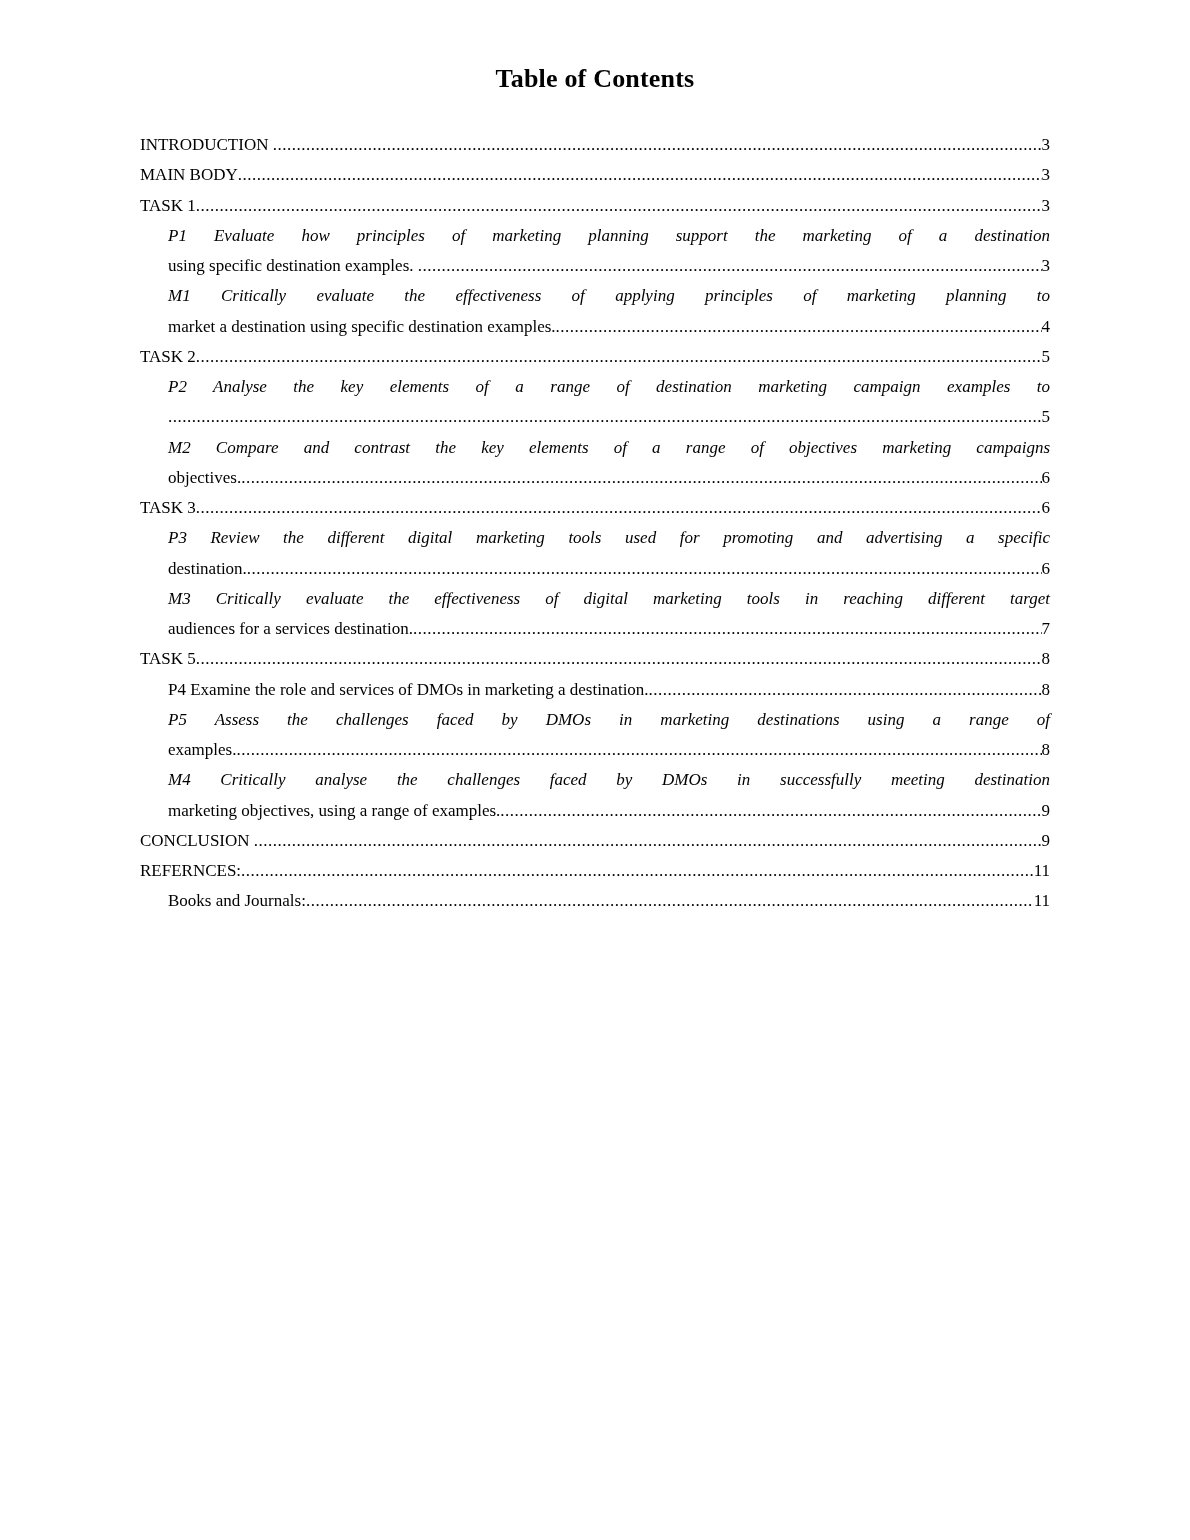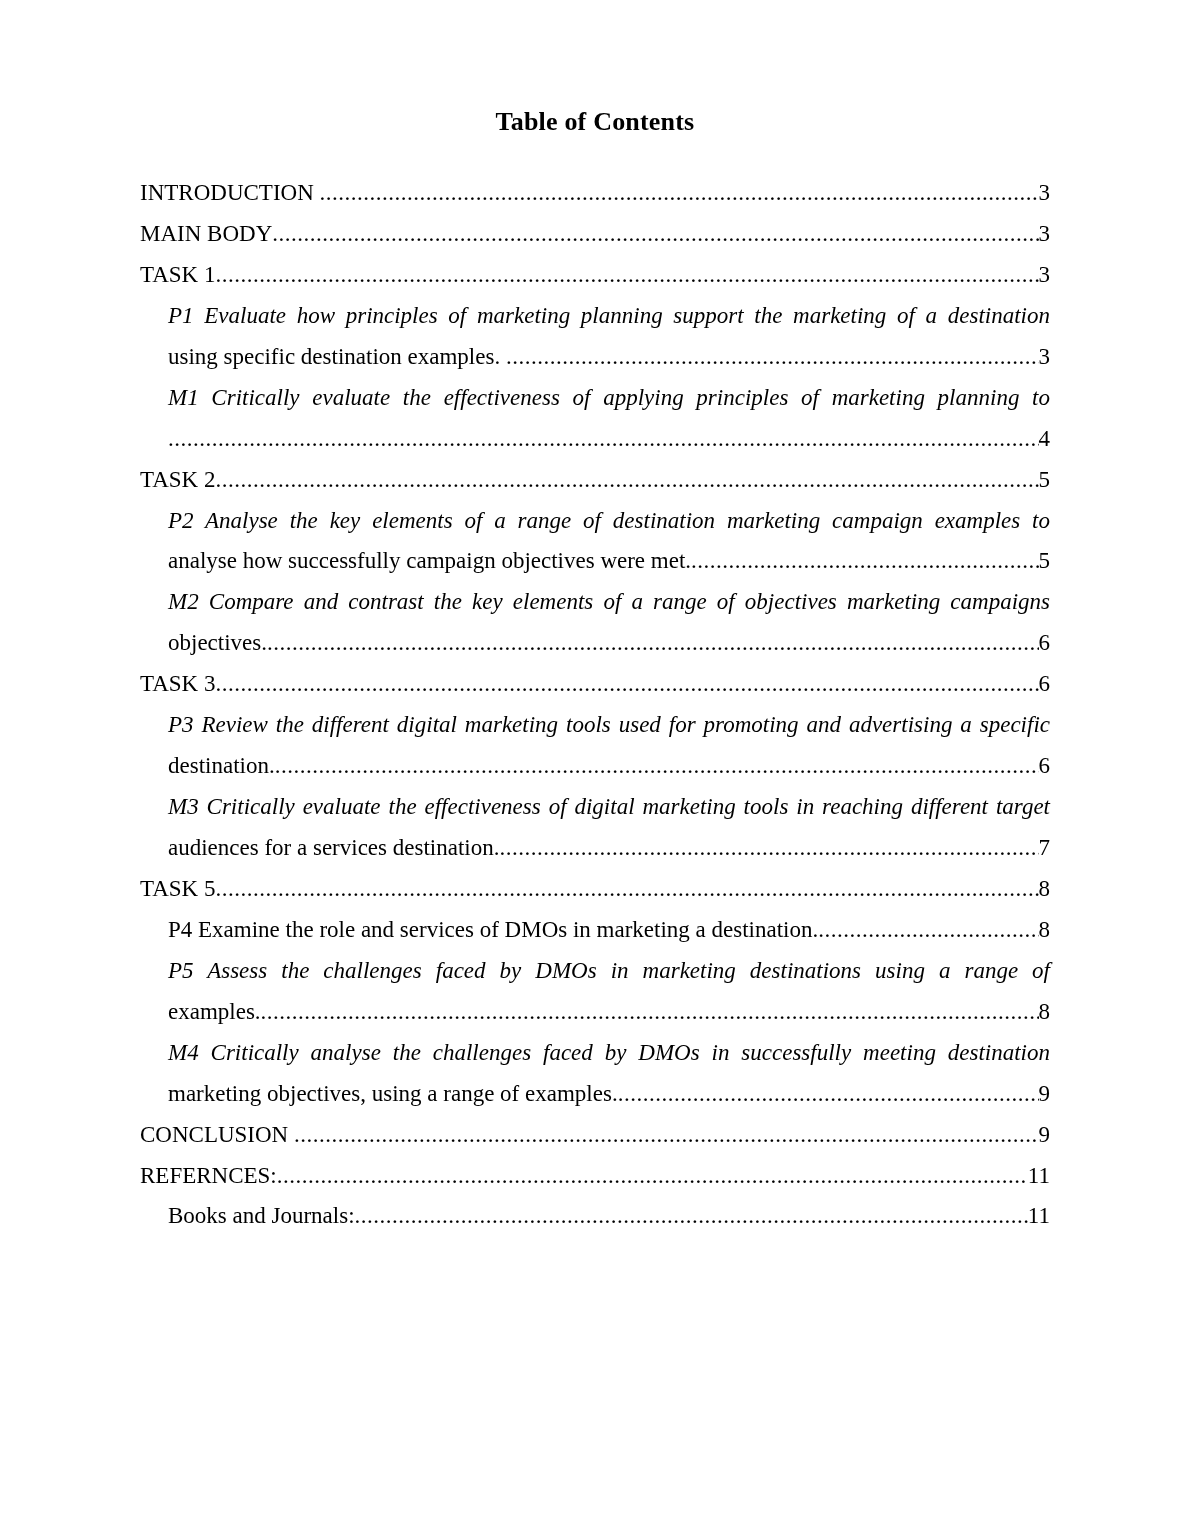--- a/index.html
+++ b/index.html
@@ -6,33 +6,33 @@
     margin: 0;
     padding: 0;
     background: #ffffff;
   }
   .page {
     width: 1190px;
     height: 1540px;
     background: #ffffff;
     position: relative;
     box-sizing: border-box;
-    padding: 107px 140px 0 140px;
+    padding: 64px 140px 0 140px;
     font-family: "Liberation Serif", serif;
     color: #000000;
   }
   .doc-title {
     text-align: center;
     font-size: 26px;
     font-weight: bold;
     margin: 0 0 36px 0;
     letter-spacing: 0.2px;
   }
   .toc {
-    font-size: 23px;
+    font-size: 17px;
     line-height: 1.78;
   }
   
   .toc-entry {
     margin: 0;
     text-align: justify;
     text-justify: inter-word;
     position: relative;
   }
   .toc-entry.level-1 {
@@ -101,35 +101,35 @@
         <div class="just-block">P1 Evaluate how principles of marketing planning support the marketing of a destination</div>
         <div class="leader-row">
           <span class="lead-text">using specific destination examples. </span>
           <span class="dots">................................................................................................................................................................................................................................................................................................................................................................................................................</span>
           <span class="pageno">3</span>
         </div>
       </div>
       <div class="toc-entry level-2">
         <div class="just-block">M1 Critically evaluate the effectiveness of applying principles of marketing planning to</div>
         <div class="leader-row">
+          <span class="lead-text">market a destination using specific destination examples.</span>
           <span class="dots">................................................................................................................................................................................................................................................................................................................................................................................................................</span>
           <span class="pageno">4</span>
         </div>
       </div>
       <div class="toc-entry level-1">
         <div class="leader-row">
           <span class="lead-text">TASK 2</span>
           <span class="dots">................................................................................................................................................................................................................................................................................................................................................................................................................</span>
           <span class="pageno">5</span>
         </div>
       </div>
       <div class="toc-entry level-2">
         <div class="just-block">P2 Analyse the key elements of a range of destination marketing campaign examples to</div>
         <div class="leader-row">
-          <span class="lead-text">analyse how successfully campaign objectives were met.</span>
           <span class="dots">................................................................................................................................................................................................................................................................................................................................................................................................................</span>
           <span class="pageno">5</span>
         </div>
       </div>
       <div class="toc-entry level-2">
         <div class="just-block"> M2 Compare and contrast the key elements of a range of objectives marketing campaigns</div>
         <div class="leader-row">
           <span class="lead-text">objectives.</span>
           <span class="dots">................................................................................................................................................................................................................................................................................................................................................................................................................</span>
           <span class="pageno">6</span>

